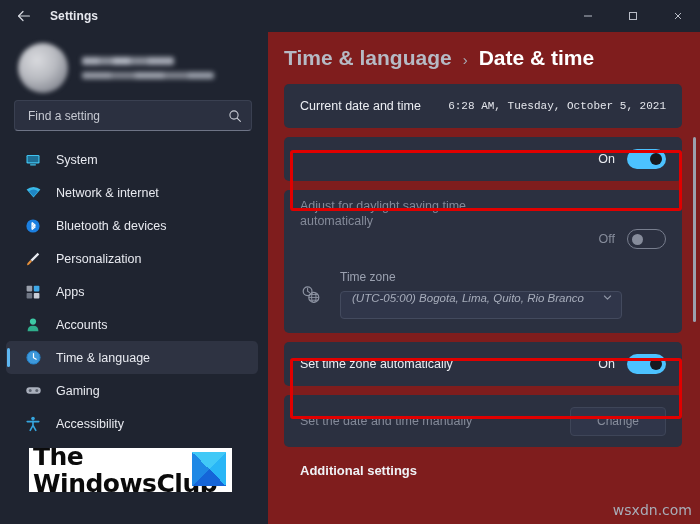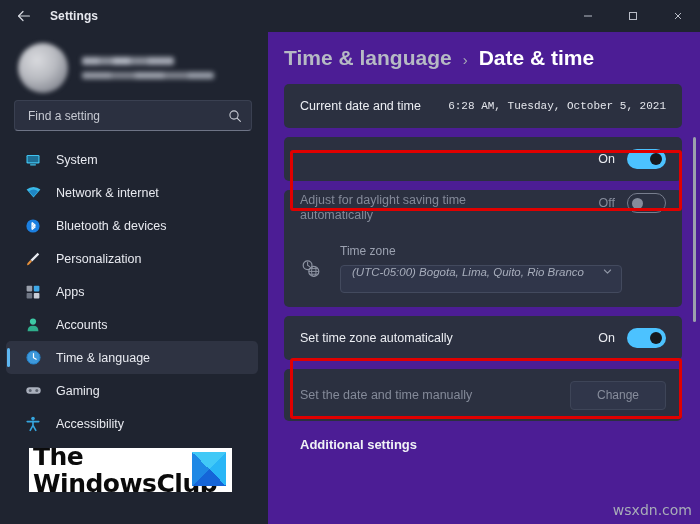--- a/index.html
+++ b/index.html
@@ -13,21 +13,21 @@
     background: #1f2430;
     font-family: "Liberation Sans", sans-serif;
     color: #ffffff;
     -webkit-font-smoothing: antialiased;
   }
 
   #app {
     position: relative;
     width: 700px;
     height: 524px;
-    background: #4c1d95;
+    background: #7f1d1d;
     overflow: hidden;
   }
 
   
   .titlebar {
     position: absolute;
     top: 0; left: 0;
     width: 700px;
     height: 32px;
     display: flex;
@@ -254,23 +254,24 @@
   .toggle.off .knob {
     position: absolute; left: 4px; top: 4px;
     width: 11px; height: 11px;
     border-radius: 50%;
     background: #868c9b;
   }
 
   .subrow {
     display: flex;
     align-items: flex-start;
-    padding: 3px 16px 11px 16px;
+    padding: 9px 16px 11px 16px;
     min-height: 44px;
     box-sizing: border-box;
+    flex-direction: column;
   }
   .subrow .row-label { line-height: 15px; }
 
   
   .tzrow {
     display: flex;
     align-items: center;
     padding: 10px 16px 14px 16px;
   }
   .tzicon {

